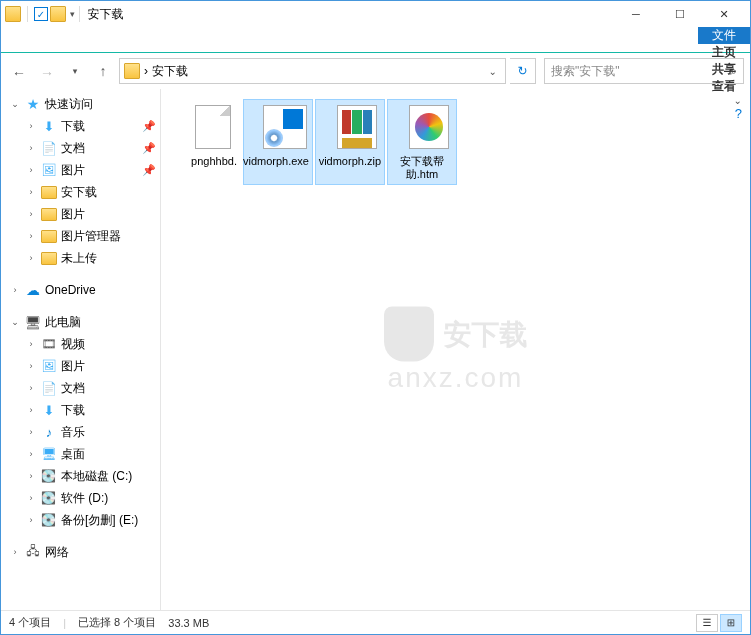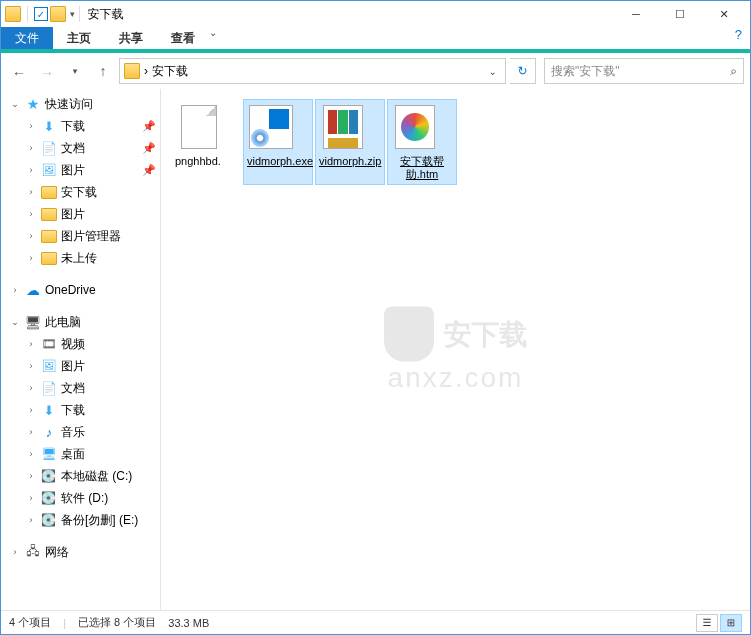--- a/index.html
+++ b/index.html
@@ -7,21 +7,21 @@
 
 .title-bar { height: 26px; background: #fff; display: flex; align-items: center; padding: 0 4px; }
 .title-bar .qat { display: flex; align-items: center; gap: 2px; }
 .title-bar .qat .folder-ico { width: 16px; height: 16px; background: linear-gradient(#ffe18a,#f9c440); border-radius: 1px; border: 1px solid #d9a62c; }
 .title-bar .qat .sep { width: 1px; height: 16px; background: #ddd; margin: 0 4px; }
 .title-bar .qat .chk { width: 14px; height: 14px; border: 1px solid #0078d7; display: flex; align-items: center; justify-content: center; font-size: 10px; color: #0078d7; }
 .title-bar .title-text { margin-left: 6px; font-size: 12px; color: #000; }
 .title-bar .win-controls { margin-left: auto; display: flex; }
 .title-bar .win-controls > div { width: 44px; height: 26px; display: flex; align-items: center; justify-content: center; font-size: 11px; color: #333; }
 
-.ribbon-tabs { height: 26px; display: flex; align-items: flex-start; border-bottom: 4px solid #14b8a6; }
+.ribbon-tabs { height: 26px; display: flex; align-items: flex-end; border-bottom: 1px solid #14b8a6; flex-direction: column; }
 .ribbon-tabs .file-tab { background: #1979ca; color: #fff; padding: 0 14px; height: 100%; display: flex; align-items: center; font-size: 12px; }
 .ribbon-tabs .tab { padding: 0 14px; height: 100%; display: flex; align-items: center; font-size: 12px; color: #333; font-weight: bold; }
 .ribbon-tabs .helpbtn { margin-left: auto; margin-right: 8px; color: #0078d7; font-size: 13px; }
 .ribbon-tabs .expand { margin-right: 8px; font-size: 10px; color: #555; }
 
 .nav-bar { height: 36px; display: flex; align-items: center; padding: 4px 6px; gap: 4px; }
 .nav-bar .nav-btn { width: 24px; height: 24px; display: flex; align-items: center; justify-content: center; font-size: 14px; color: #555; }
 .nav-bar .nav-btn.disabled { color: #bbb; }
 .nav-bar .addr { flex: 1; height: 26px; border: 1px solid #ccc; display: flex; align-items: center; padding: 0 4px; gap: 4px; }
 .nav-bar .addr .folder-mini { width: 16px; height: 16px; background: linear-gradient(#ffe18a,#f9c440); border: 1px solid #d9a62c; border-radius: 1px; }
@@ -48,22 +48,22 @@
 .ico-pic { color: #3badf7; font-size: 12px; }
 .ico-onedrive { color: #0a84d8; font-size: 14px; }
 .ico-pc { color: #444; font-size: 13px; }
 .ico-video { color: #444; font-size: 12px; }
 .ico-music { color: #0a84d8; font-size: 13px; }
 .ico-desktop { color: #3badf7; font-size: 12px; }
 .ico-drive { color: #888; font-size: 12px; }
 .ico-network { color: #444; font-size: 12px; }
 
 .content { flex: 1; padding: 10px; position: relative; display: flex; align-items: flex-start; gap: 10px; }
-.file-item { width: 70px; display: flex; flex-direction: column; align-items: flex-start; padding: 4px; font-size: 11px; text-align: center; line-height: 1.2; }
-.file-item.selected { background: #cce8ff; border: 1px solid #99d1ff; padding: 3px; text-decoration: underline; }
+.file-item { width: 70px; display: flex; flex-direction: column; align-items: flex-end; padding: 4px; font-size: 11px; text-align: center; line-height: 1.2; }
+.file-item.selected { background: #cce8ff; border: 1px solid #99d1ff; padding: 3px; }
 .file-item .thumb { width: 48px; height: 48px; display: flex; align-items: center; justify-content: center; margin-bottom: 4px; position: relative; }
 .page-ico { width: 36px; height: 44px; background: #fff; border: 1px solid #aaa; position: relative; }
 .page-ico::before { content: ''; position: absolute; top: 0; right: 0; width: 10px; height: 10px; background: linear-gradient(135deg,#fff 50%,#ccc 50%); }
 .exe-ico { width: 44px; height: 44px; background: #fff; border: 1px solid #aaa; display: flex; align-items: center; justify-content: center; }
 .exe-ico .box { width: 20px; height: 20px; background: #0078d7; position: absolute; top: 6px; right: 6px; }
 .exe-ico .cd { width: 18px; height: 18px; background: radial-gradient(circle,#fff 20%,#69c 30%,#9cf 60%,#ccc); border-radius: 50%; position: absolute; bottom: 4px; left: 4px; }
 .zip-ico { width: 40px; height: 44px; background: #fff; border: 1px solid #aaa; display: flex; flex-direction: column; }
 .zip-ico .books { display: flex; height: 24px; margin: 4px; gap: 1px; }
 .zip-ico .book { flex: 1; }
 .zip-ico .b1 { background: #c0392b; }

